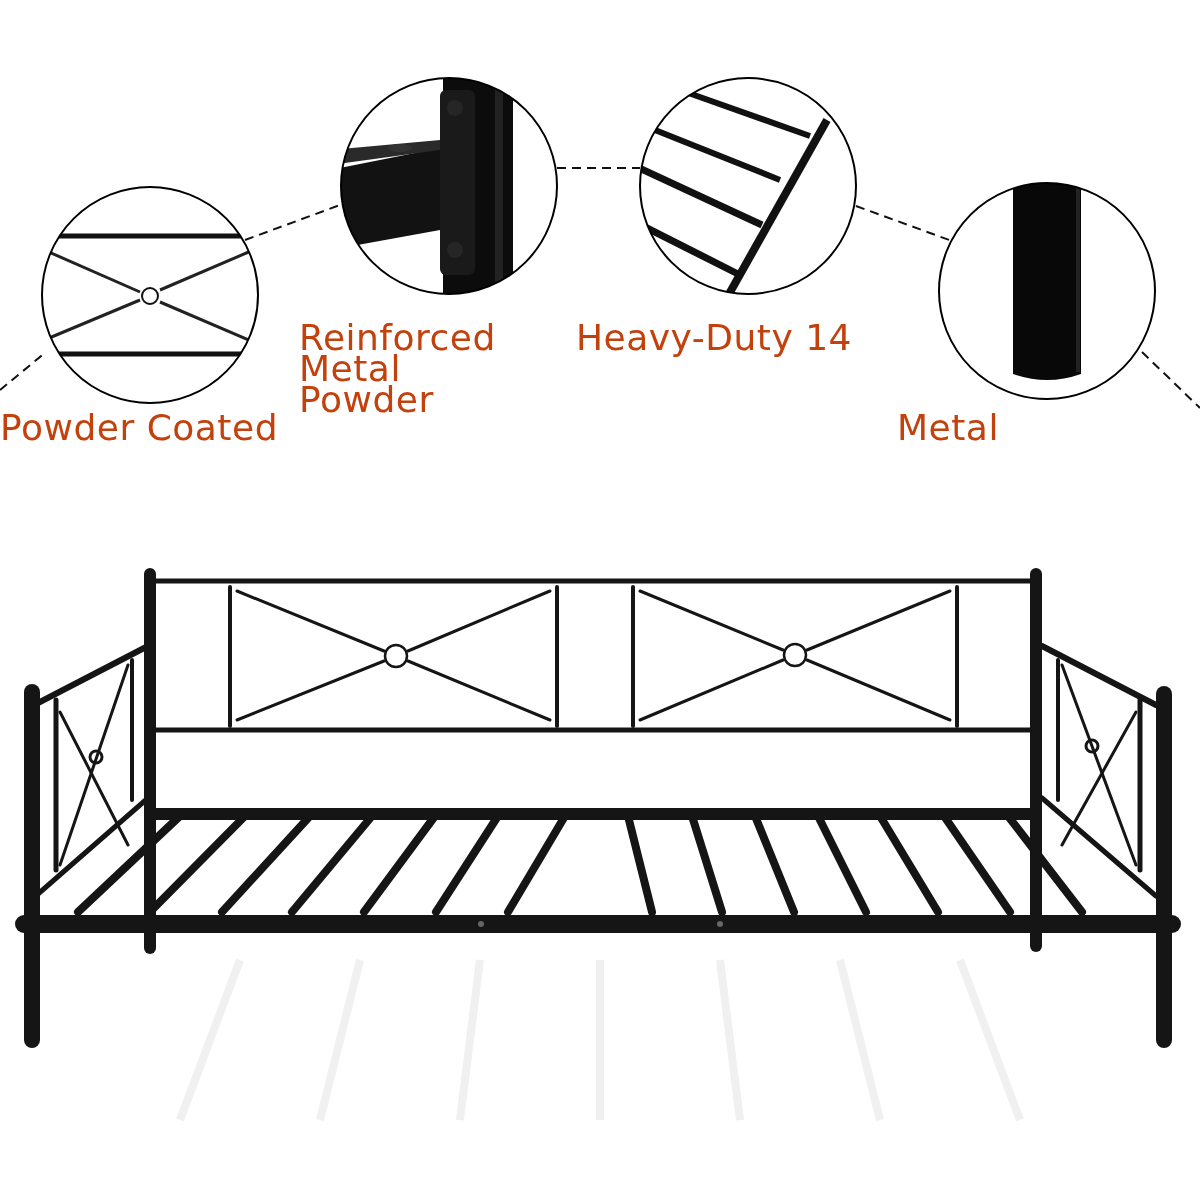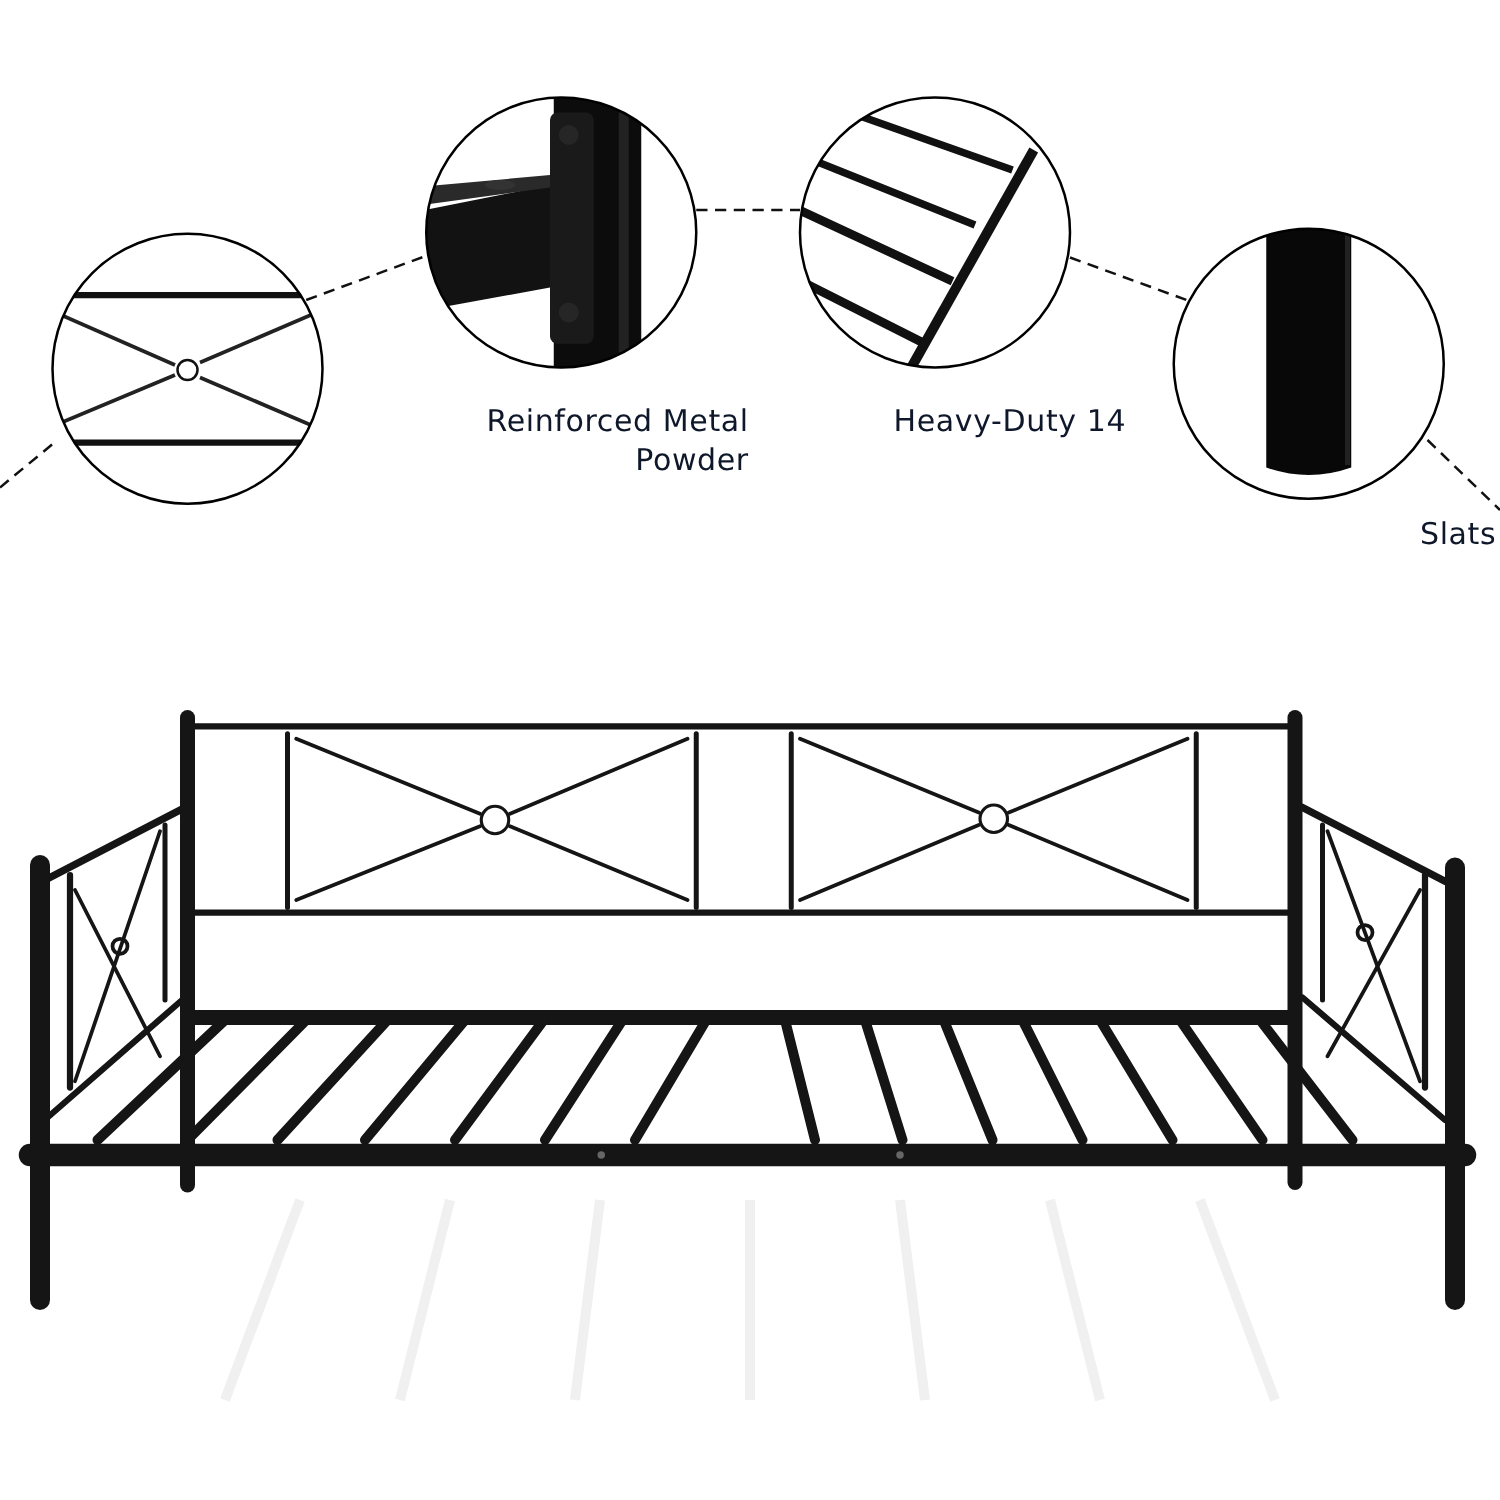--- a/index.html
+++ b/index.html
@@ -1,18 +1,18 @@
 <!DOCTYPE html>
 <html><head>
 <meta charset="utf-8">
 <style>
   html,body{margin:0;padding:0;background:#fff;}
   body{width:1200px;height:1200px;position:relative;overflow:hidden;font-family:"DejaVu Sans",sans-serif;}
   .layer{position:absolute;left:0;top:0;}
-  .label{position:absolute;text-align:right;font-size:24px;line-height:31px;color:#0f172a;letter-spacing:0.5px;}
+  .label{position:absolute;text-align:left;font-size:36px;line-height:31px;color:#c2410c;letter-spacing:0.5px;}
   .label span{display:block;}
 </style>
 </head>
 <body>
 
 <svg class="layer" width="1200" height="1200" viewBox="0 0 1200 1200">
   <defs>
     <clipPath id="c1">
         <circle cx="150" cy="295" r="108"></circle>
       </clipPath>
@@ -146,23 +146,24 @@
     <line x1="360" y1="960" x2="320" y2="1120"></line>
     <line x1="480" y1="960" x2="460" y2="1120"></line>
     <line x1="600" y1="960" x2="600" y2="1120"></line>
     <line x1="720" y1="960" x2="740" y2="1120"></line>
     <line x1="840" y1="960" x2="880" y2="1120"></line>
     <line x1="960" y1="960" x2="1020" y2="1120"></line>
   </g>
 </svg>
 
 <div class="label" style="left:0;top:412px;width:300px;">
+  <span>Powder Coated</span>
 </div>
 <div class="label" style="left:299px;top:322px;width:300px;">
   <span>Reinforced Metal</span>
   <span>Powder</span>
 </div>
-<div class="label" style="left:601px;top:322px;width:300px;">
+<div class="label" style="left:576px;top:322px;width:300px;">
   <span>Heavy-Duty 14</span>
 </div>
 <div class="label" style="left:897px;top:412px;width:300px;">
-  <span>Slats</span>
+  <span>Metal</span>
 </div>
 
 </body></html>

